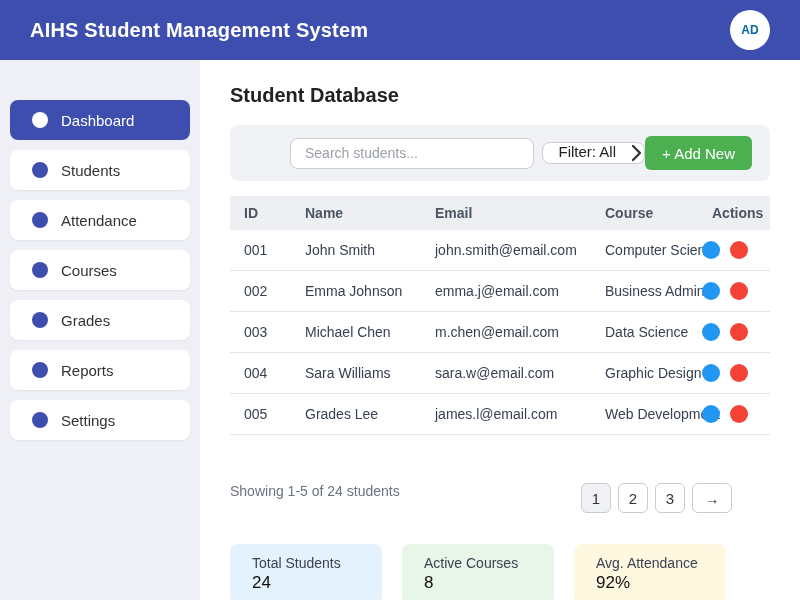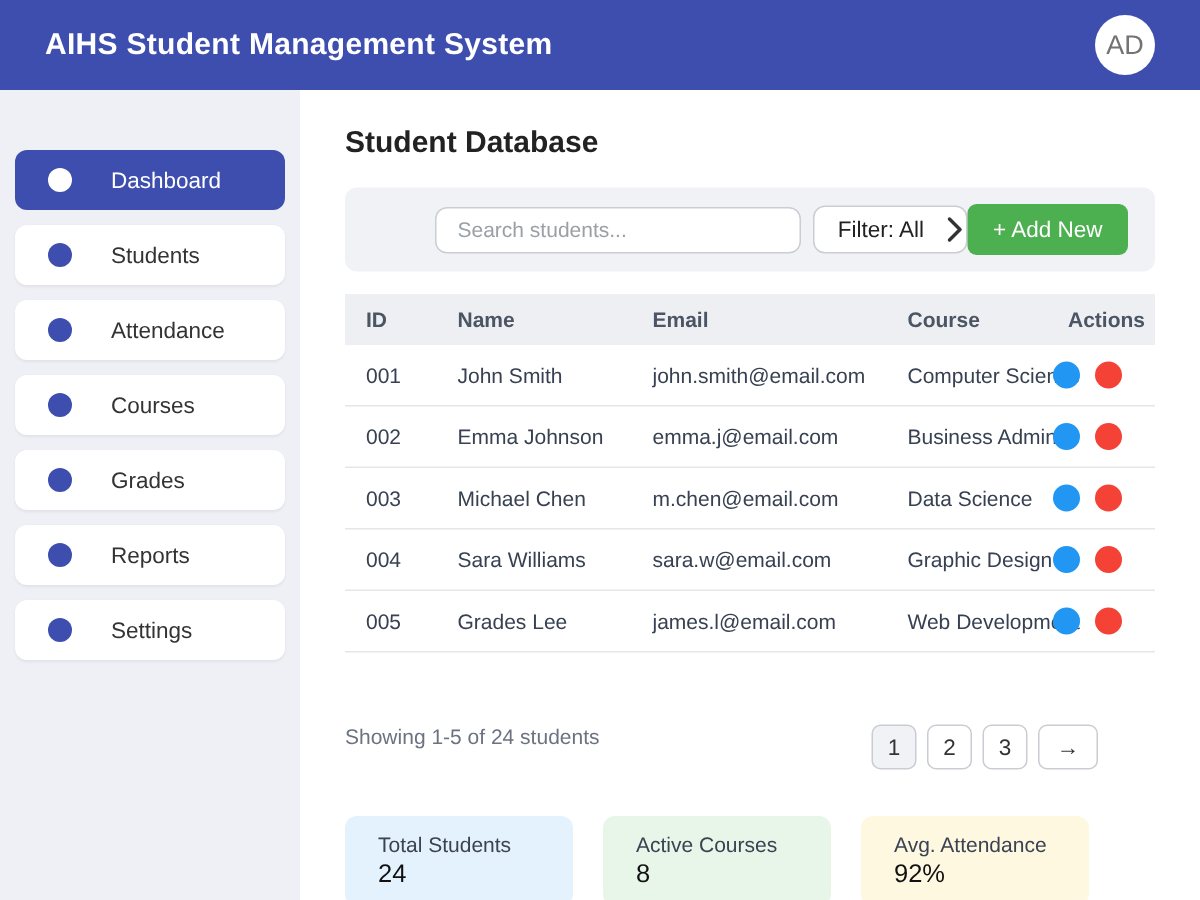--- a/index.html
+++ b/index.html
@@ -3,47 +3,47 @@
 <meta charset="utf-8">
 <style>
   * { box-sizing: border-box; margin: 0; padding: 0; }
   html,body { width:800px; height:600px; }
   body { font-family: "Liberation Sans", sans-serif; background:#fff; overflow:hidden; }
   .app { width:800px; height:600px; display:flex; flex-direction:column; }
 
   
   .header { height:60px; background:#3e4eae; display:flex; align-items:center; padding:0 30px; flex-shrink:0; }
   .header h1 { color:#fff; font-size:20px; font-weight:bold; letter-spacing:.2px; }
-  .avatar { margin-left:auto; width:40px; height:40px; border-radius:50%; background:#fff; color:#737373;
-            font-size:18px; font-weight:normal; display:flex; align-items:center; justify-content:center; cursor:pointer; }
+  .avatar { margin-left:auto; width:40px; height:40px; border-radius:50%; background:#fff; color:#0369a1;
+            font-size:12px; font-weight:bold; display:flex; align-items:center; justify-content:center; cursor:pointer; }
 
   
   .content { flex:1; display:flex; min-height:0; }
 
   
   .sidebar { width:200px; background:#eef0f5; padding:40px 10px 0; flex-shrink:0; }
   .nav-item { height:40px; margin-bottom:10px; border-radius:8px; background:#fff;
               box-shadow:0 1px 2px rgba(0,0,0,.06); display:flex; align-items:center;
-              padding-left:22px; gap:26px; font-size:15px; color:#333; cursor:pointer; }
+              padding-left:22px; gap:13px; font-size:15px; color:#333; cursor:pointer; }
   .nav-item .dot { width:16px; height:16px; border-radius:50%; background:#3e4eae; flex-shrink:0; }
   .nav-item.active { background:#3e4eae; color:#fff; box-shadow:none; }
   .nav-item.active .dot { background:#fff; }
 
   
   .main { flex:1; padding:24px 30px 0; min-width:0; }
   .page-title { font-size:20px; font-weight:bold; color:#222; margin-bottom:18px; }
 
   
   .toolbar { height:56px; background:#f1f2f6; border-radius:8px; display:flex; align-items:center;
              padding:0 18px 0 19px; margin-bottom:15px; }
   .search { width:244px; height:31px; border:1px solid #cbcdd2; border-radius:8px; background:#fff;
             padding:0 14px; font-size:14px; color:#333; outline:none; font-family:inherit;margin-left:41px; }
   .search::placeholder { color:#9aa0a6; }
-  .filter-btn { margin-left:auto; height:32px; border:1px solid #cbcdd2; border-radius:8px; background:#fff;
-                display:flex; align-items:center; gap:14px; padding:0 1px 0 16px; font-size:15px; color:#222;
+  .filter-btn { margin-left:auto; height:22px; border:1px solid #cbcdd2; border-radius:8px; background:#fff;
+                display:flex; gap:14px; padding:0 1px 0 16px; font-size:15px; color:#222;
                 cursor:pointer; font-family:inherit; }
   .add-btn { margin-left:0; height:34px; border:none; border-radius:6px; background:#4caf50; color:#fff;
              font-size:15px; padding:0 17px; cursor:pointer; font-family:inherit; }
 
   
   .table { width:100%; }
   .thead, .trow { display:grid; grid-template-columns:61px 130px 170px 97px 1fr; align-items:center; }
   .thead { height:34px; background:#edeff2; font-weight:bold; font-size:14px; color:#4b5563; }
   .th, .td { padding-left:14px; white-space:nowrap; }
   .th-actions { padding-left:24px; }

